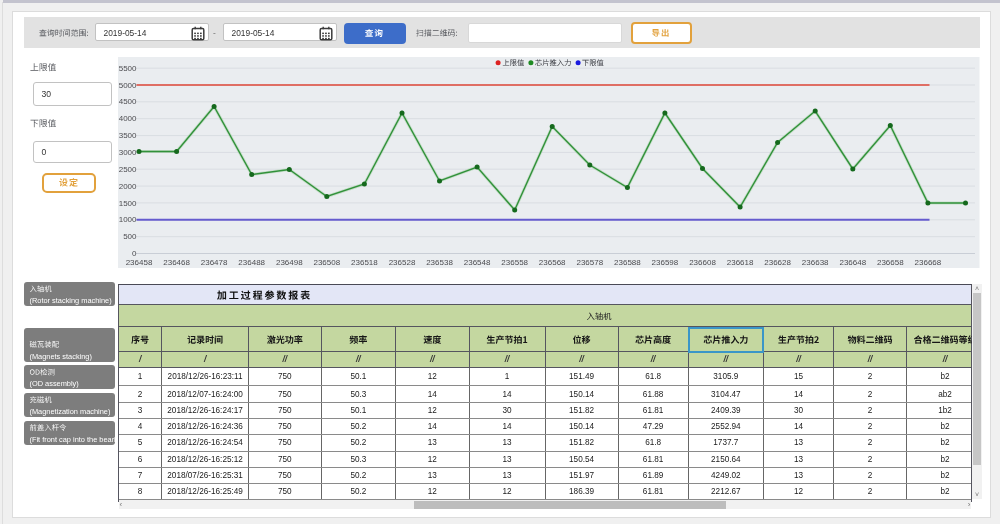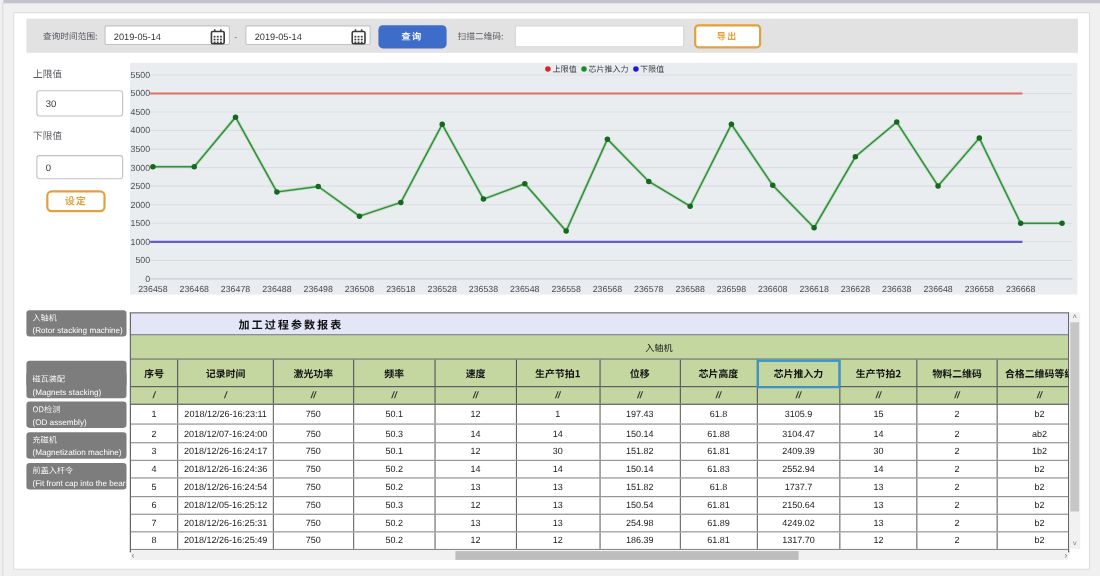--- a/index.html
+++ b/index.html
@@ -218,21 +218,21 @@
         <div class="c unit" style="width:77px">//</div>
       </div>
   </div>
   <div class="trow drow" style="height:18.5px">
       <div class="c d" style="width:43px">1</div>
       <div class="c d" style="width:87px">2018/12/26-16:23:11</div>
       <div class="c d" style="width:72.5px">750</div>
       <div class="c d" style="width:74.5px">50.1</div>
       <div class="c d" style="width:73.5px">12</div>
       <div class="c d" style="width:76px">1</div>
-      <div class="c d" style="width:73px">197.43</div>
+      <div class="c d" style="width:73px">151.49</div>
       <div class="c d" style="width:70px">61.8</div>
       <div class="c d" style="width:75.5px">3105.9</div>
       <div class="c d" style="width:70px">15</div>
       <div class="c d" style="width:73px">2</div>
       <div class="c d" style="width:77px">b2</div>
     </div>
     <div class="trow drow" style="height:16.27px">
       <div class="c d" style="width:43px">2</div>
       <div class="c d" style="width:87px">2018/12/07-16:24:00</div>
       <div class="c d" style="width:72.5px">750</div>
@@ -261,21 +261,21 @@
       <div class="c d" style="width:77px">1b2</div>
     </div>
     <div class="trow drow" style="height:16.27px">
       <div class="c d" style="width:43px">4</div>
       <div class="c d" style="width:87px">2018/12/26-16:24:36</div>
       <div class="c d" style="width:72.5px">750</div>
       <div class="c d" style="width:74.5px">50.2</div>
       <div class="c d" style="width:73.5px">14</div>
       <div class="c d" style="width:76px">14</div>
       <div class="c d" style="width:73px">150.14</div>
-      <div class="c d" style="width:70px">61.83</div>
+      <div class="c d" style="width:70px">47.29</div>
       <div class="c d" style="width:75.5px">2552.94</div>
       <div class="c d" style="width:70px">14</div>
       <div class="c d" style="width:73px">2</div>
       <div class="c d" style="width:77px">b2</div>
     </div>
     <div class="trow drow" style="height:16.27px">
       <div class="c d" style="width:43px">5</div>
       <div class="c d" style="width:87px">2018/12/26-16:24:54</div>
       <div class="c d" style="width:72.5px">750</div>
       <div class="c d" style="width:74.5px">50.2</div>
@@ -283,56 +283,56 @@
       <div class="c d" style="width:76px">13</div>
       <div class="c d" style="width:73px">151.82</div>
       <div class="c d" style="width:70px">61.8</div>
       <div class="c d" style="width:75.5px">1737.7</div>
       <div class="c d" style="width:70px">13</div>
       <div class="c d" style="width:73px">2</div>
       <div class="c d" style="width:77px">b2</div>
     </div>
     <div class="trow drow" style="height:16.27px">
       <div class="c d" style="width:43px">6</div>
-      <div class="c d" style="width:87px">2018/12/05-16:25:12</div>
+      <div class="c d" style="width:87px">2018/12/26-16:25:12</div>
       <div class="c d" style="width:72.5px">750</div>
       <div class="c d" style="width:74.5px">50.3</div>
       <div class="c d" style="width:73.5px">12</div>
       <div class="c d" style="width:76px">13</div>
       <div class="c d" style="width:73px">150.54</div>
       <div class="c d" style="width:70px">61.81</div>
       <div class="c d" style="width:75.5px">2150.64</div>
       <div class="c d" style="width:70px">13</div>
       <div class="c d" style="width:73px">2</div>
       <div class="c d" style="width:77px">b2</div>
     </div>
     <div class="trow drow" style="height:16.27px">
       <div class="c d" style="width:43px">7</div>
-      <div class="c d" style="width:87px">2018/12/26-16:25:31</div>
+      <div class="c d" style="width:87px">2018/07/26-16:25:31</div>
       <div class="c d" style="width:72.5px">750</div>
       <div class="c d" style="width:74.5px">50.2</div>
       <div class="c d" style="width:73.5px">13</div>
       <div class="c d" style="width:76px">13</div>
-      <div class="c d" style="width:73px">254.98</div>
+      <div class="c d" style="width:73px">151.97</div>
       <div class="c d" style="width:70px">61.89</div>
       <div class="c d" style="width:75.5px">4249.02</div>
       <div class="c d" style="width:70px">13</div>
       <div class="c d" style="width:73px">2</div>
       <div class="c d" style="width:77px">b2</div>
     </div>
     <div class="trow drow" style="height:16.27px">
       <div class="c d" style="width:43px">8</div>
       <div class="c d" style="width:87px">2018/12/26-16:25:49</div>
       <div class="c d" style="width:72.5px">750</div>
       <div class="c d" style="width:74.5px">50.2</div>
       <div class="c d" style="width:73.5px">12</div>
       <div class="c d" style="width:76px">12</div>
       <div class="c d" style="width:73px">186.39</div>
       <div class="c d" style="width:70px">61.81</div>
-      <div class="c d" style="width:75.5px">1317.70</div>
+      <div class="c d" style="width:75.5px">2212.67</div>
       <div class="c d" style="width:70px">12</div>
       <div class="c d" style="width:73px">2</div>
       <div class="c d" style="width:77px">b2</div>
     </div>
 </div>
 <div id="hlcell"></div>
 <div id="vscroll">
     <div class="arr" style="top:0">˄</div>
     <div id="vthumb"></div>
     <div class="arr" style="bottom:0">˅</div>

